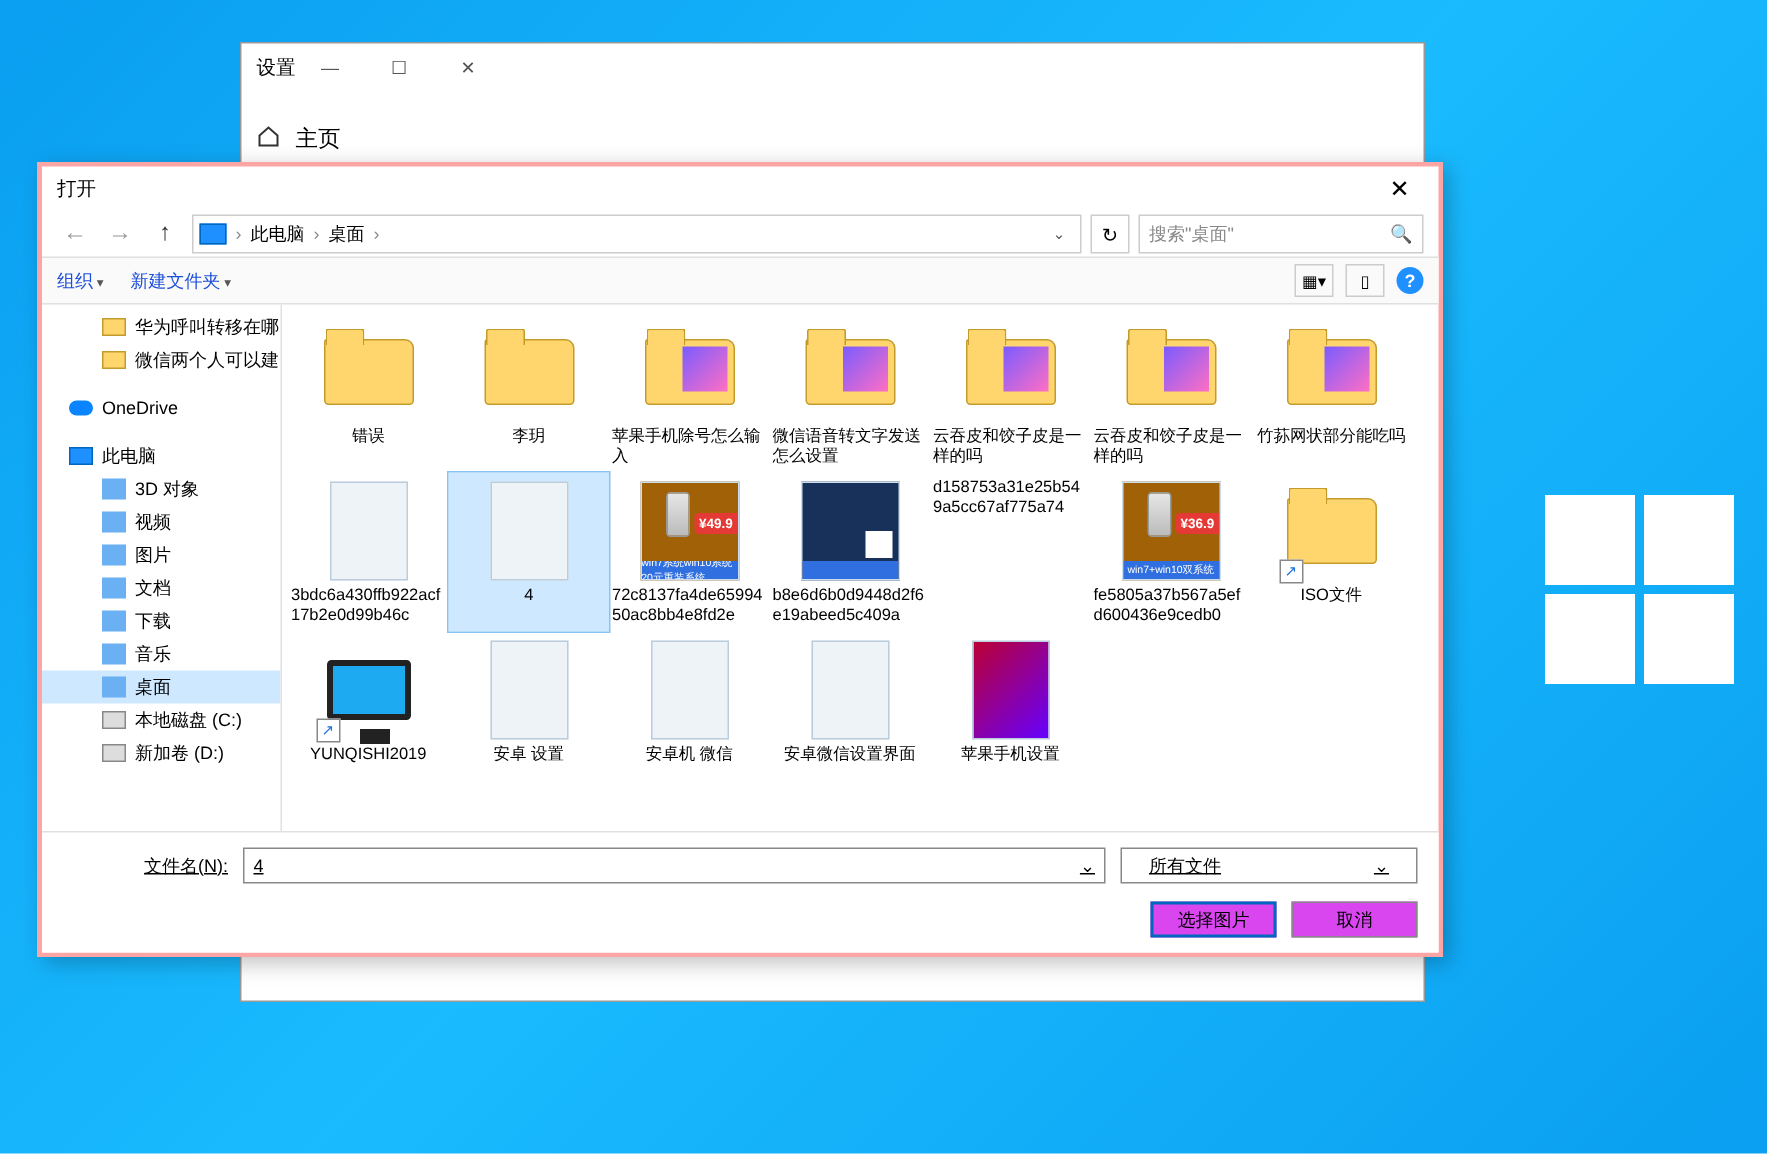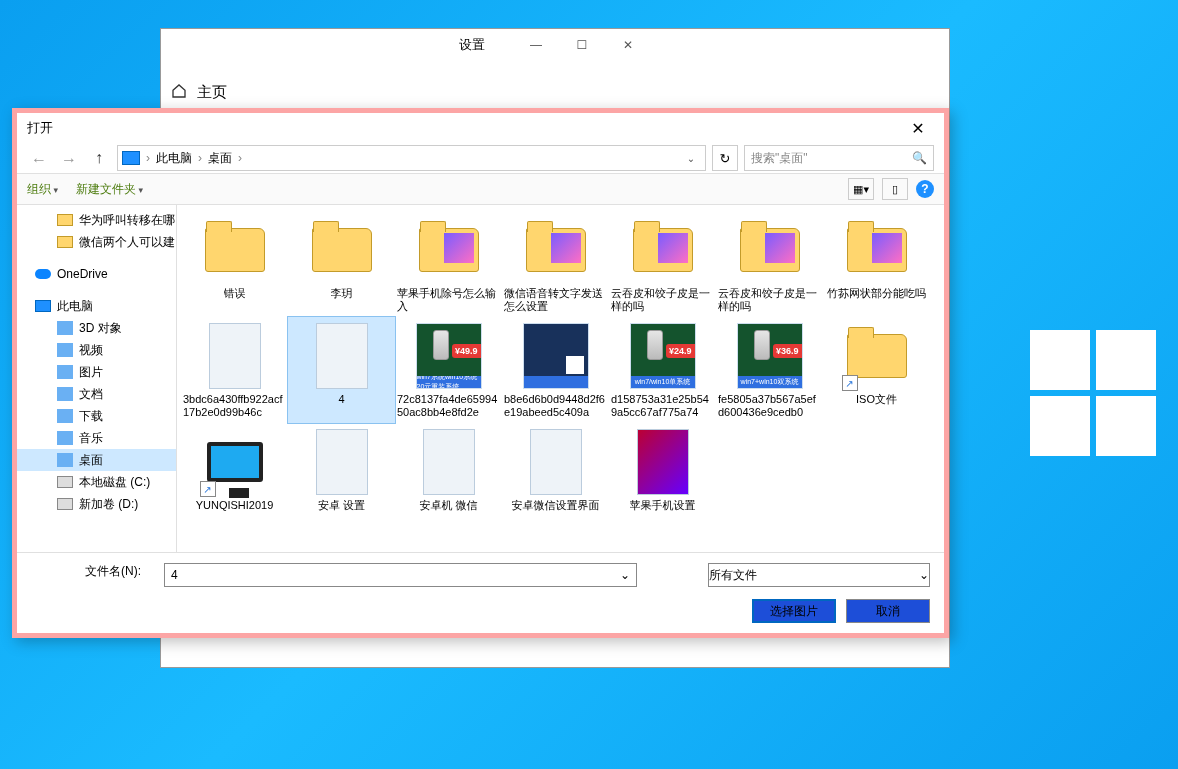--- a/index.html
+++ b/index.html
@@ -5,53 +5,53 @@
   * { box-sizing: border-box; font-family: "Microsoft YaHei", "Segoe UI", sans-serif; }
   body { margin:0; width:1178px; height:769px; overflow:hidden;
          background: linear-gradient(135deg,#0a9ff0,#1abbff 50%,#0a9ff0); position:relative; }
   .winlogo { position:absolute; left:1030px; top:330px; width:130px; height:130px; }
   .winlogo .q { position:absolute; background:#fff; }
 
   
   .settings { position:absolute; left:160px; top:28px; width:790px; height:640px;
               background:#fff; border:1px solid #999; }
   .settings .titlebar { height:32px; display:flex; align-items:center; padding:0 10px;
-                        justify-content:center; font-size:13px;gap:28px; }
+                        justify-content:flex-start; font-size:13px; }
   .settings .winbtns { display:flex; }
   .settings .winbtns div { width:46px; height:20px; display:flex; align-items:center; justify-content:center;
                             font-size:12px; color:#555; }
   .settings .header { font-size:30px; padding:46px 0 0 330px; }
   .settings .homerow { display:flex; align-items:flex-start; gap:10px; padding:22px 10px 0 10px; font-size:15px; }
   .settings .homeicon2 { width:16px; height:16px; }
   .settings .sync { position:absolute; bottom:30px; left:330px; color:#0067c0; font-size:13px; }
 
   
-  .dlg { position:absolute; left:12px; top:108px; width:937px; height:530px; background:#fff;
-         border:5px solid #fca5a5; box-shadow:4px 4px 14px rgba(0,0,0,.25); display:flex; flex-direction:column; }
+  .dlg { position:absolute; left:25px; top:108px; width:937px; height:530px; background:#fff;
+         border:3px solid #fca5a5; box-shadow:4px 4px 14px rgba(0,0,0,.25); display:flex; flex-direction:column; }
   .dlg .titlebar { height:30px; display:flex; justify-content:space-between; align-items:center;
                    padding:0 6px 0 10px; font-size:13px; }
   .dlg .close { width:40px; text-align:center; font-size:16px; }
 
   .navrow { display:flex; align-items:center; padding:2px 10px; gap:6px; }
   .navbtn { width:24px; height:24px; display:flex; align-items:center; justify-content:center;
             color:#999; font-size:16px; }
   .navbtn.enabled { color:#333; }
   .addrbar { flex:1; height:26px; border:1px solid #ccc; display:flex; align-items:center;
              font-size:12px; padding:0 4px; gap:4px; }
   .addrbar .pc { width:18px; height:14px; background:#1e90ff; border:1px solid #0067c0; }
   .addrbar .sep { color:#888; padding:0 2px; }
   .refresh { width:26px; height:26px; border:1px solid #ccc; display:flex; align-items:center; justify-content:center; font-size:13px; }
   .addrdd { width:20px; text-align:center; color:#555; font-size:10px; }
   .search { width:190px; height:26px; border:1px solid #ccc; display:flex; align-items:center;
             font-size:12px; padding:0 6px; color:#888; justify-content:space-between; }
 
   .toolrow { height:32px; border-top:1px solid #e0e0e0; border-bottom:1px solid #e0e0e0;
              display:flex; align-items:center; justify-content:space-between; padding:0 10px;
              font-size:12px; background:#fafafa; }
-  .toolleft { display:flex; gap:18px; color:#4d7c0f; }
+  .toolleft { display:flex; gap:18px; color:#1d4ed8; }
   .toolleft span::after { content:" ▾"; font-size:9px; color:#555; }
   .toolright { display:flex; gap:8px; align-items:center; }
   .viewbtn { width:26px; height:22px; border:1px solid #ccc; display:flex; align-items:center; justify-content:center; font-size:11px; }
   .help { width:18px; height:18px; border-radius:50%; background:#1e90ff; color:#fff;
           display:flex; align-items:center; justify-content:center; font-size:12px; font-weight:bold; }
 
   .body { flex:1; display:flex; overflow:hidden; }
   .tree { width:160px; border-right:1px solid #e0e0e0; padding:4px 0; font-size:12px; overflow:hidden; }
   .tnode { display:flex; align-items:center; height:22px; padding-left:18px; gap:6px; white-space:nowrap; }
   .tnode.indent { padding-left:40px; }
@@ -69,48 +69,48 @@
   .thumb { width:70px; height:70px; display:flex; align-items:center; justify-content:center;
            margin-bottom:2px; position:relative; }
   .folder { width:60px; height:44px; background:#ffd66e; border-radius:2px 6px 3px 3px;
             border:1px solid #c39b2a; position:relative; }
   .folder::before { content:""; position:absolute; top:-8px; left:0; width:24px; height:10px;
                     background:#ffd66e; border:1px solid #c39b2a; border-bottom:none;
                     border-radius:2px 2px 0 0; }
   .folder.withpic::after { content:""; position:absolute; right:4px; top:4px; width:30px; height:30px;
                            background:linear-gradient(135deg,#7a5cff,#ff6ec4); }
   .imgthumb { width:52px; height:66px; background:#eef3f8; border:1px solid #bcd; }
-  .promo { width:66px; height:66px; background:#14532d; border:1px solid #cde; position:relative; overflow:hidden; }
+  .promo { width:66px; height:66px; background:#a16207; border:1px solid #cde; position:relative; overflow:hidden; }
   .promo .usb { position:absolute; left:16px; top:6px; width:16px; height:30px;
                 background:linear-gradient(#e6e6e6,#bbb); border:1px solid #999; border-radius:3px; }
   .promo .price { position:absolute; right:0; top:20px; background:#e53935; color:#fff;
                   font-size:9px; padding:2px 3px; border-radius:3px 0 0 3px; font-weight:bold; }
   .promo .bar { position:absolute; left:0; right:0; bottom:0; height:12px; background:#2f6fe0;
                 color:#fff; font-size:7px; display:flex; align-items:center; justify-content:center;
                 overflow:hidden; }
   .promo.dark { background:#18315b; }
   .promo.dark .qr { position:absolute; right:4px; bottom:14px; width:18px; height:18px; background:#fff; }
   .monitor { width:56px; height:40px; background:#1eaaf1; border:4px solid #222; border-radius:3px;
              position:relative; }
   .monitor::after { content:""; position:absolute; left:18px; top:42px; width:20px; height:10px;
                     background:#222; }
   .shortcut { position:absolute; left:0px; bottom:0px; width:16px; height:16px; background:#fff;
               border:1px solid #888; display:flex; align-items:center; justify-content:center;
               font-size:10px; color:#1e6fd8; }
   .label { line-height:13px; word-break:break-all; max-height:39px; overflow:hidden; }
 
   .footer { border-top:1px solid #e0e0e0; padding:10px 14px; font-size:12px; background:#fff; }
-  .fnrow { display:flex; gap:23px; margin-bottom:12px; }
+  .fnrow { display:flex; align-items:center; gap:10px; margin-bottom:12px;text-decoration:underline; }
   .fnlabel { width:110px; text-align:right; }
   .fnfield { flex:1; height:24px; border:1px solid #888; padding:0 6px; display:flex;
              align-items:center; justify-content:space-between; }
-  .filter { width:222px; height:24px; border:1px solid #888; padding:0 0; display:flex;
-            align-items:center; justify-content:space-between;margin-left:48px; }
+  .filter { width:198px; height:24px; border:1px solid #888; padding:0 18px; display:flex;
+            align-items:center; justify-content:space-between; }
   .btnrow { display:flex; justify-content:flex-end; gap:10px; }
-  .btn { min-width:84px; height:24px; border:1px solid #888; background:#1d4ed8;
+  .btn { min-width:84px; height:24px; border:1px solid #888; background:#d946ef;
          display:flex; align-items:center; justify-content:center; }
   .btn.primary { border:2px solid #0067c0; }
 </style>
 </head>
 <body>
 
 <div class="winlogo">
   <div class="q" style="left:0;top:0;width:60px;height:60px"></div>
   <div class="q" style="left:66px;top:0;width:60px;height:60px"></div>
   <div class="q" style="left:0;top:66px;width:60px;height:60px"></div>
@@ -305,27 +305,20 @@
         <div class="item">
           <div class="thumb">
             <div class="promo dark">
               <div class="qr"></div>
               <div class="bar"></div>
             </div>
           </div>
           <div class="label">b8e6d6b0d9448d2f6e19abeed5c409a</div>
         </div>
         <div class="item">
-          <div class="thumb">
-            <div class="promo">
-              <div class="usb"></div>
-              <div class="price">¥24.9</div>
-              <div class="bar">win7/win10单系统</div>
-            </div>
-          </div>
           <div class="label">d158753a31e25b549a5cc67af775a74</div>
         </div>
         <div class="item">
           <div class="thumb">
             <div class="promo">
               <div class="usb"></div>
               <div class="price">¥36.9</div>
               <div class="bar">win7+win10双系统</div>
             </div>
           </div>

